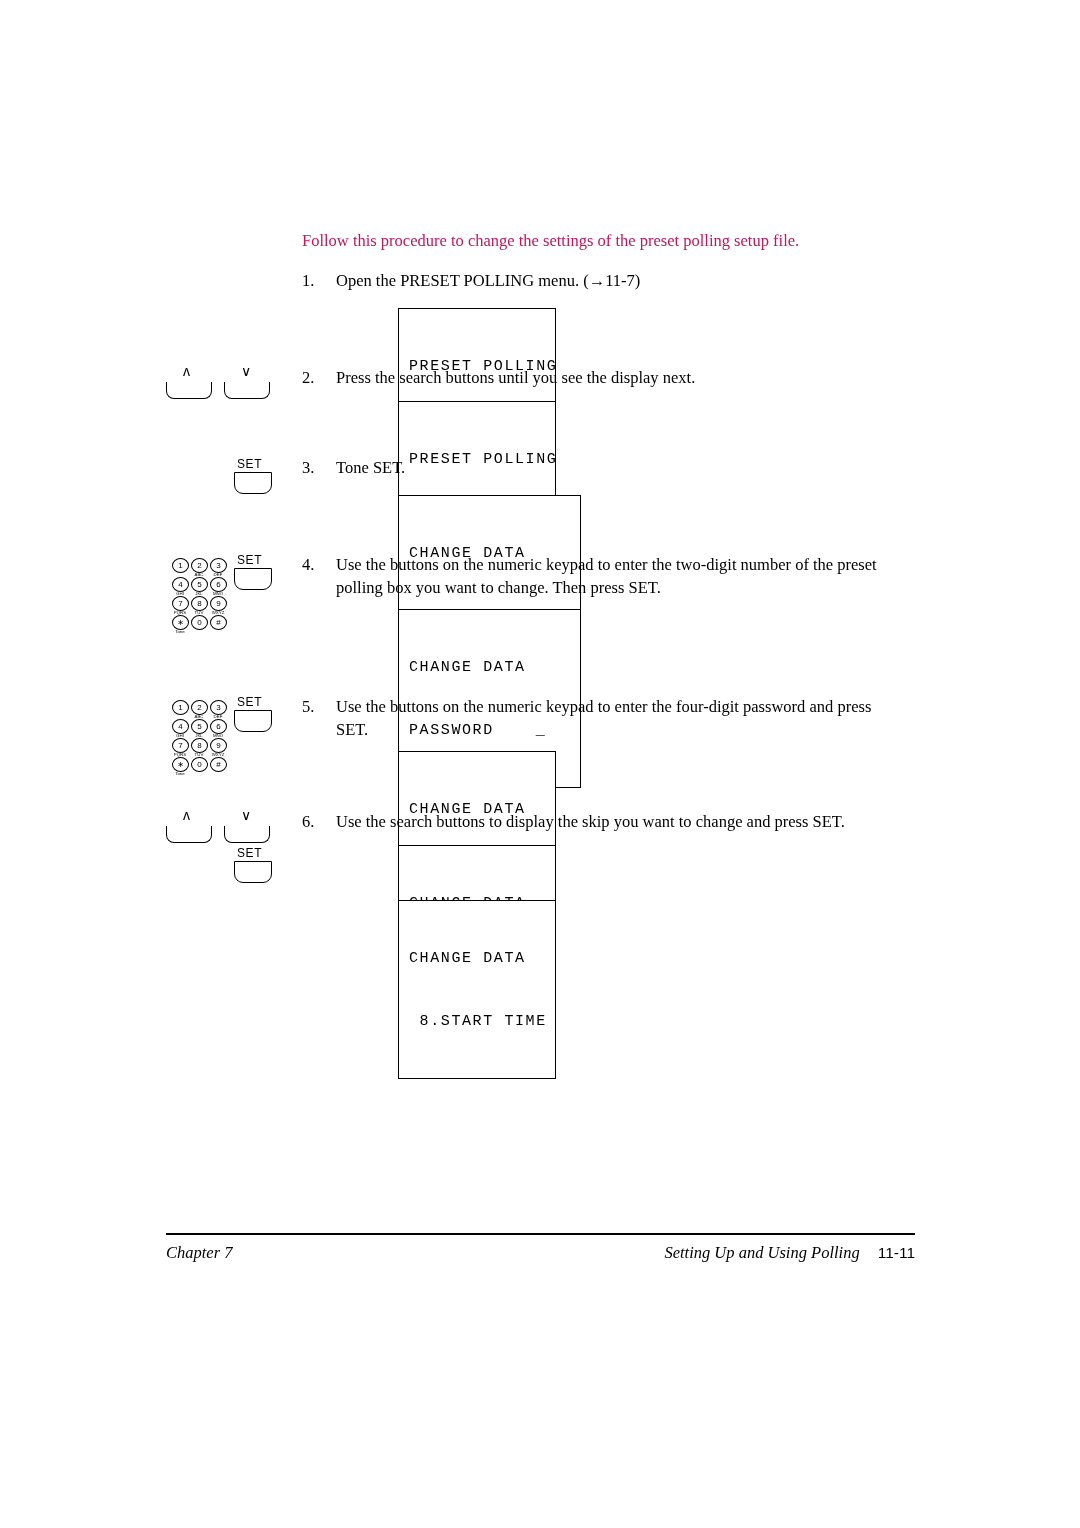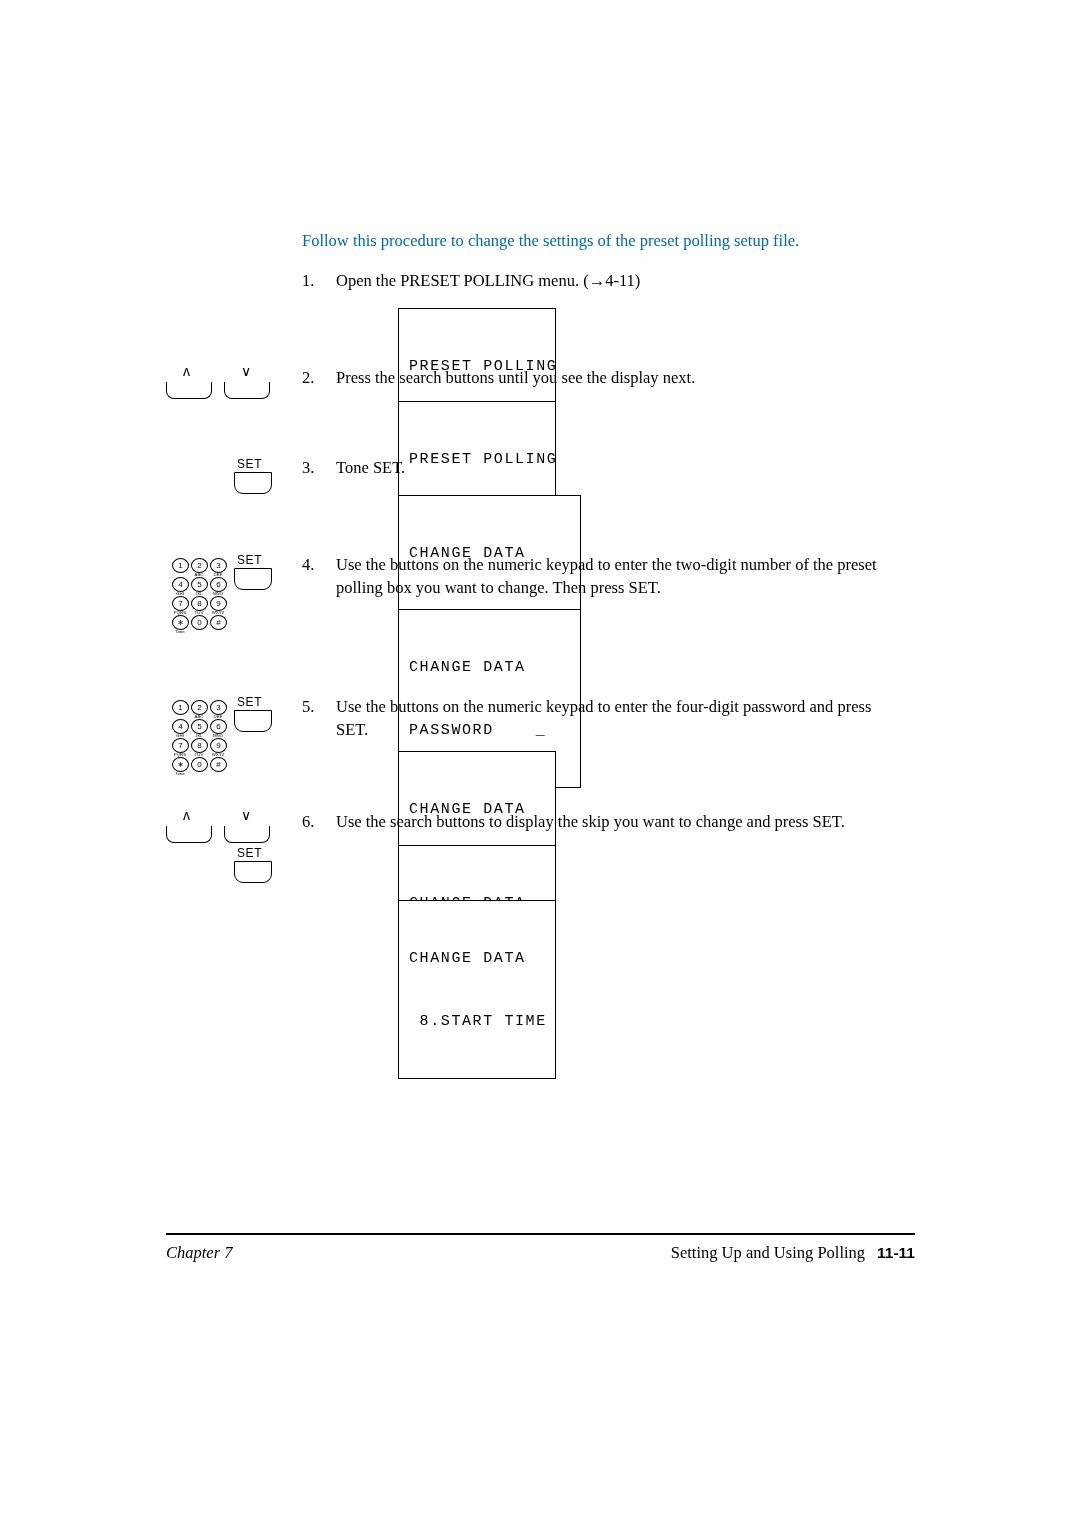--- a/index.html
+++ b/index.html
@@ -34,21 +34,21 @@
     color: #000;
     white-space: nowrap;
   }
 
   
   .intro {
     position: absolute;
     left: 302px;
     top: 231px;
     font-size: 16.5px;
-    color: #0369a1;
+    color: #be185d;
     white-space: nowrap;
   }
 
   
   .step {
     position: absolute;
     font-size: 16.5px;
     line-height: 23px;
   }
   .step .num {
@@ -178,40 +178,41 @@
   .footer-right {
     position: absolute;
     right: 165px;
     top: 1243px;
     text-align: right;
     white-space: nowrap;
     font-size: 16.5px;
   }
   .footer-right .ftitle {
     font-family: "Liberation Serif", serif;
+    font-style: italic;
     margin-left: 16px;
   }
   .footer-right .fpage {
     font-family: "Liberation Sans", sans-serif;
-    font-weight: bold;
+    font-weight: normal;
     font-size: 15.5px;
-    margin-left: 12px;
+    margin-left: 18px;
   }
 </style>
 </head>
 <body>
 
 <div class="page">
 
 
   <div class="intro">Follow this procedure to change the settings of the preset polling setup file.</div>
 
   <div class="step" style="left:302px; top:269px; width:600px;">
     <span class="num">1.</span>
-    <span class="txt">Open the PRESET POLLING menu. (→4-11)</span>
+    <span class="txt">Open the PRESET POLLING menu. (→11-7)</span>
   </div>
 
   <div class="lcd lcd-wide" style="left:398px; top:308px;">
     <span class="l1">PRESET POLLING</span>
     <span class="l2"> 1.SETUP FILE</span>
   </div>
 
   <div class="step" style="left:302px; top:366px; width:600px;">
     <span class="num">2.</span>
     <span class="txt">Press the search buttons until you see the display next.</span>

